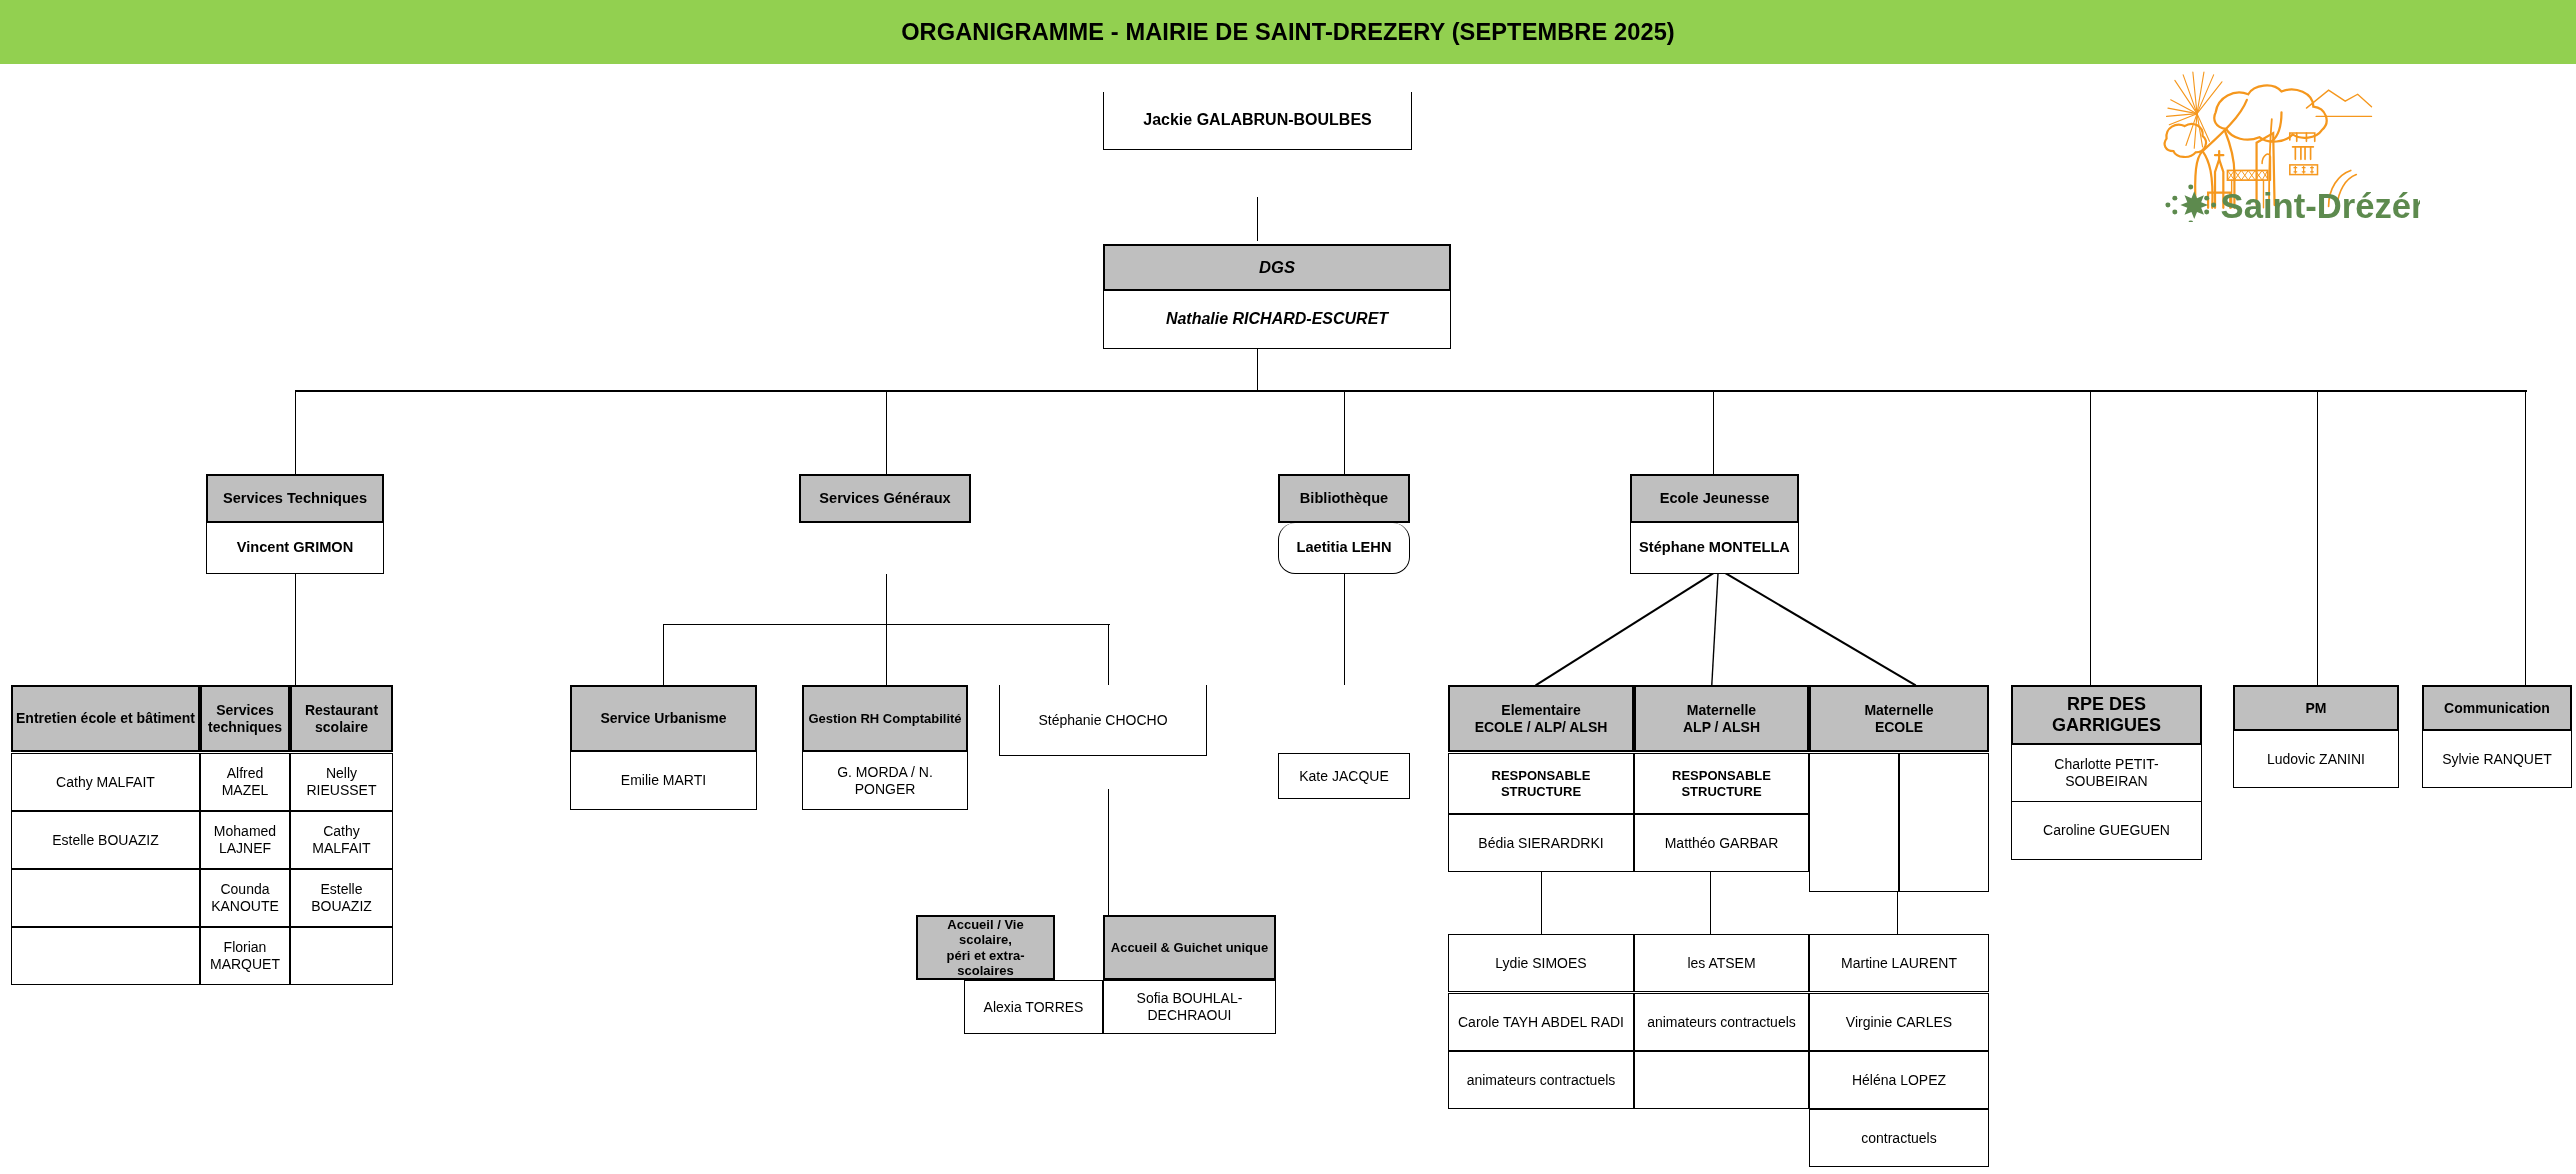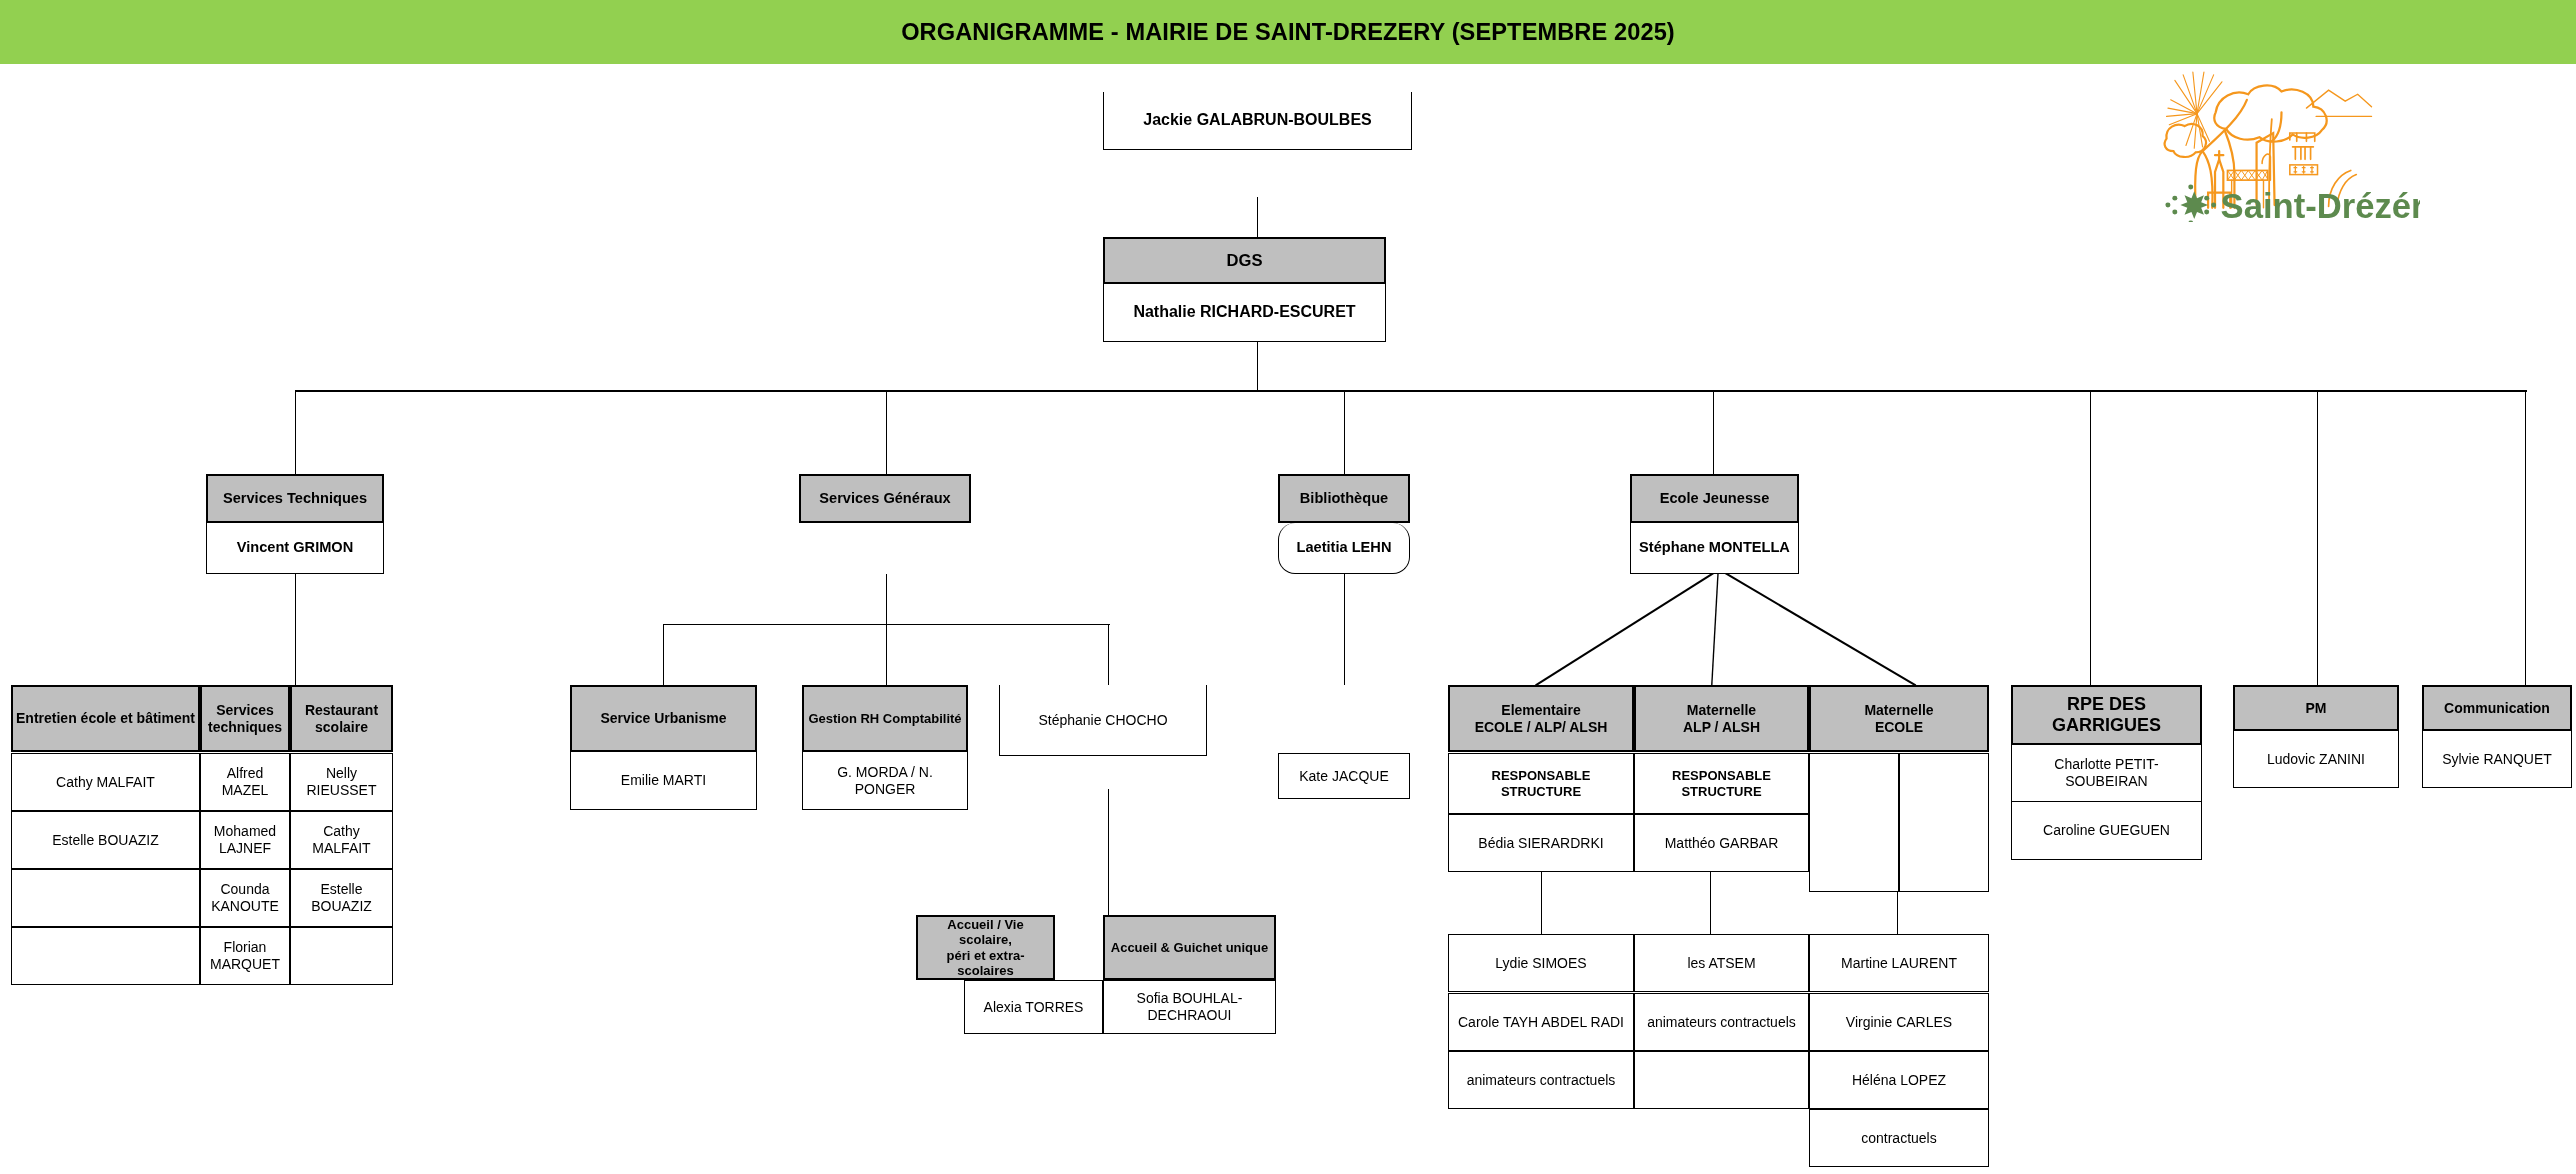--- a/index.html
+++ b/index.html
@@ -165,21 +165,21 @@
 </svg>
 
 <div class="ln lnv" style="left:1541px;top:866px;width:1.4px;height:68px;"></div>
 <div class="ln lnv" style="left:1710px;top:866px;width:1.4px;height:68px;"></div>
 <div class="ln lnv" style="left:1897px;top:772px;width:1.4px;height:162px;"></div>
 
 <div class="node" style="left:1103px;top:92px;width:309px;">
   <div class="body" style="height:58px;font-size:16px;">Jackie GALABRUN-BOULBES</div>
 </div>
 
-<div class="node" style="left:1103px;top:237px;width:283px;">
+<div class="node" style="left:1103px;top:244px;width:348px;font-style:italic;">
   <div class="hdr" style="height:47px;font-size:16.6px;">DGS</div>
   <div class="body" style="height:58px;font-size:16px;">Nathalie RICHARD-ESCURET</div>
 </div>
 
 <div class="node" style="left:206px;top:474px;width:178px;">
   <div class="hdr" style="height:49px;font-size:14.6px;">Services Techniques</div>
   <div class="body" style="height:51px;font-size:14.6px;">Vincent GRIMON</div>
 </div>
 
 <div class="node" style="left:799px;top:474px;width:172px;">

